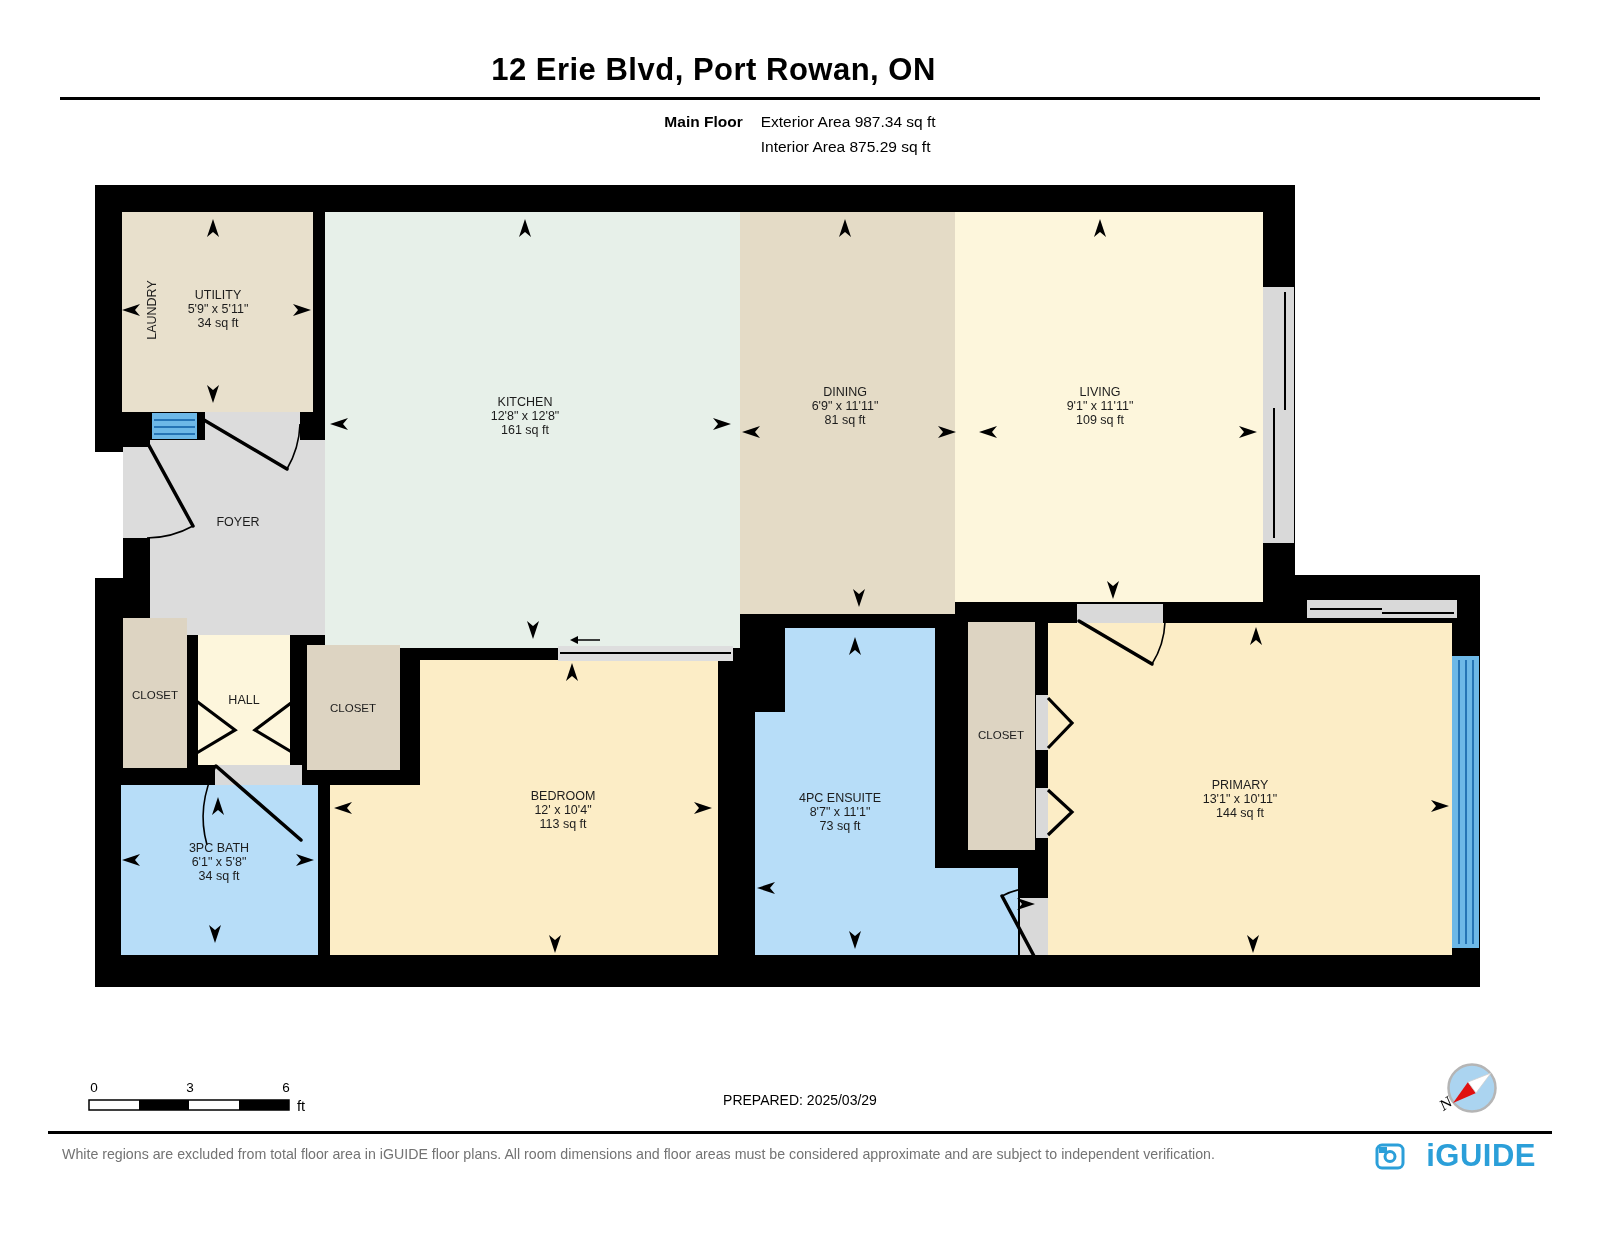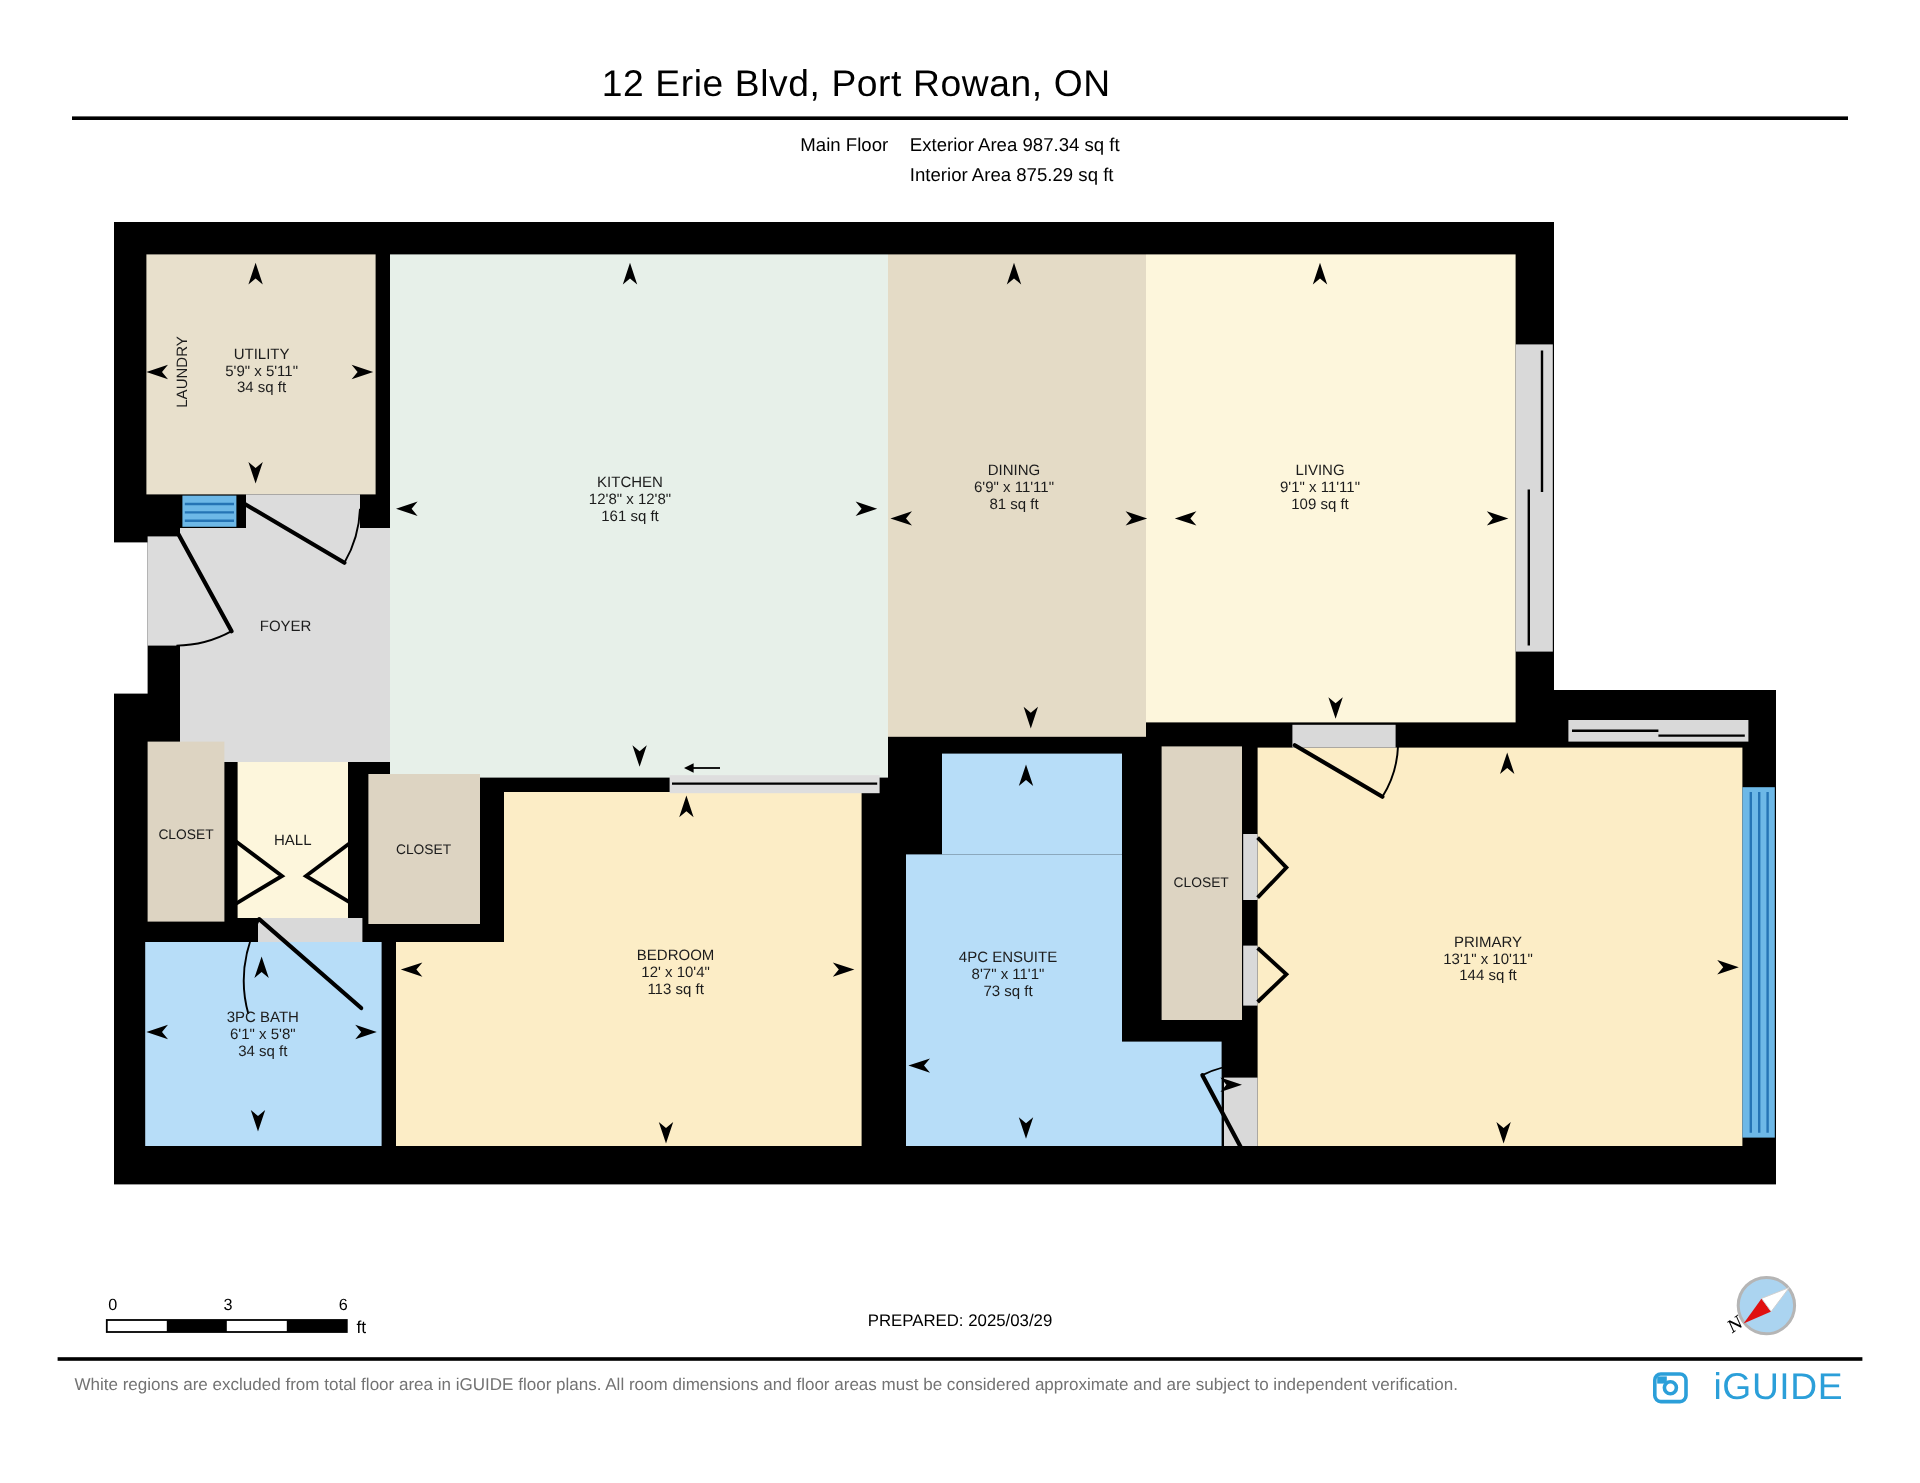--- a/index.html
+++ b/index.html
@@ -1,27 +1,27 @@
 <!DOCTYPE html>
 <html><head>
 <meta charset="utf-8">
 <style>
   html,body{margin:0;padding:0;background:#fff;}
   #page{position:relative;width:1600px;height:1236px;background:#fff;overflow:hidden;
         font-family:"Liberation Sans","DejaVu Sans",sans-serif;color:#000;}
   #plan-svg{position:absolute;top:0;left:0;}
   .title{position:absolute;top:52px;left:0;width:1427px;text-align:center;
-         font-size:31px;font-weight:normal;letter-spacing:0.5px;}
+         font-size:31px;font-weight:bold;letter-spacing:0.5px;}
   .rule{position:absolute;background:#000;}
   .subtitle{position:absolute;top:109px;left:50%;transform:translateX(-50%);
             display:flex;gap:18px;font-size:15.5px;line-height:25px;}
-  .subtitle .floor-label{font-weight:normal;}
+  .subtitle .floor-label{font-weight:bold;}
   .disclaimer{position:absolute;left:62px;top:1146px;font-size:14.2px;color:#737373;}
   .logo{position:absolute;right:64px;top:1138px;display:flex;align-items:center;gap:20px;
-        color:#2b9fd9;font-size:31px;font-weight:400;letter-spacing:0.5px;}
+        color:#2b9fd9;font-size:31px;font-weight:700;letter-spacing:0.5px;}
   .lbl{font-size:12.5px;fill:#1c1c1c;text-anchor:middle;}
   .lbl-sm{font-size:11.5px;fill:#1c1c1c;text-anchor:middle;}
   .arrow{fill:#000;stroke:none;}
   .leaf{stroke:#000;stroke-width:3.5;fill:none;stroke-linecap:round;}
   .arc{stroke:#000;stroke-width:1.6;fill:none;}
   .bifold{stroke:#000;stroke-width:3.2;fill:none;stroke-linejoin:miter;}
   .winline{stroke:#000;stroke-width:2;fill:none;}
   .bluline{stroke:#2574b5;stroke-width:2;fill:none;}
   .scale-num{font-size:13.5px;fill:#000;text-anchor:middle;}
   .prepared{font-size:14px;fill:#000;text-anchor:middle;}

